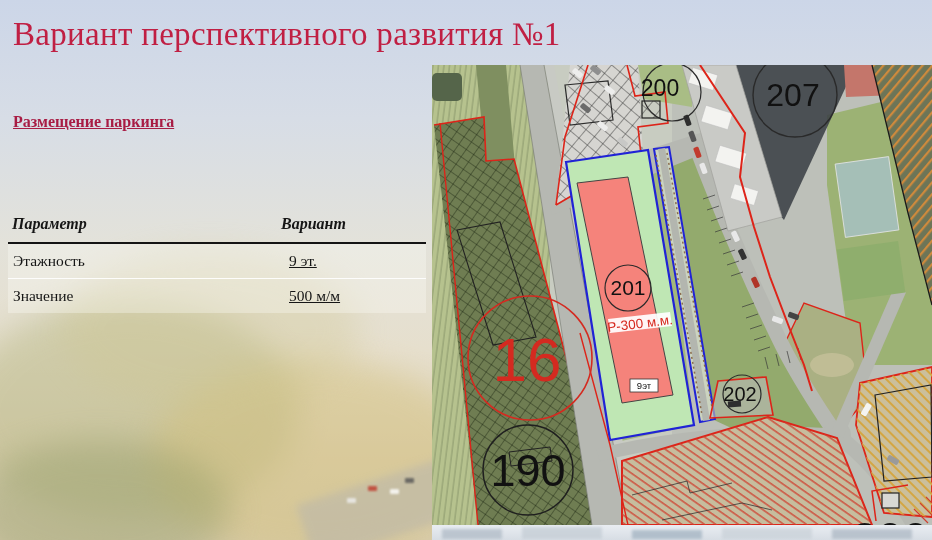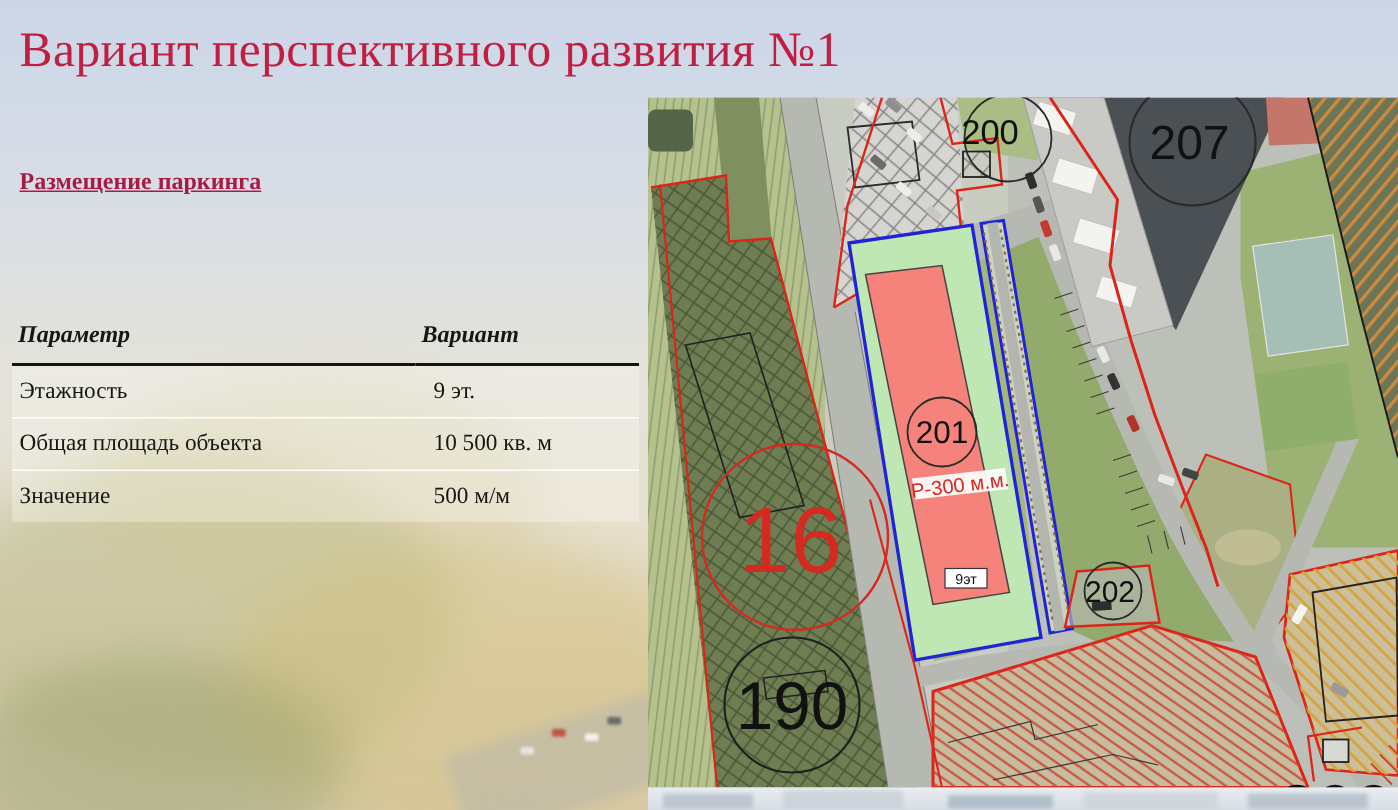--- a/index.html
+++ b/index.html
@@ -19,21 +19,21 @@
          color:#c01f43;letter-spacing:.3px;}
   .subtitle{position:absolute;left:13px;top:112px;font-size:16px;font-weight:700;color:#a81c44;
             line-height:1.22;}
   .subtitle span{text-decoration:underline;}
   .ptable{position:absolute;left:8px;top:208px;width:418px;border-collapse:collapse;
           font-size:15.5px;color:#161616;}
   .ptable th{font-size:16px;font-weight:700;text-align:left;padding:7px 4px 9px 4px;
              border-bottom:2px solid #141414;font-style:italic;}
   .ptable td{padding:8px 6px;background:rgba(253,251,245,.34);border-top:1px solid rgba(255,255,255,.9);margin-left:47px;}
   .ptable tr td:first-child{width:258px;padding-left:5px;}
-  .ptable tr td:last-child{padding-left:12px;}
+  .ptable tr td:last-child{padding-left:12px;text-decoration:underline;}
   .map{position:absolute;left:432px;top:65px;width:500px;height:460px;}
   .map svg{display:block;}
   .city-strip{position:absolute;left:432px;top:525px;width:500px;height:15px;
               background:linear-gradient(180deg,#e9edf2,#d7dde4);overflow:hidden;}
   .city-strip i{position:absolute;display:block;filter:blur(1.5px);opacity:.7;}
   text{font-family:"Liberation Sans","DejaVu Sans",sans-serif;}
 </style>
 </head>
 <body>
 
@@ -61,24 +61,20 @@
         <th>Параметр</th>
         <th>Вариант</th>
       </tr>
     </thead>
     <tbody>
       <tr>
         <td>Этажность</td>
         <td>9 эт.</td>
       </tr>
       <tr>
-        <td>Общая площадь объекта</td>
-        <td>10 500 кв. м</td>
-      </tr>
-      <tr>
         <td>Значение</td>
         <td>500 м/м</td>
       </tr>
     </tbody>
   </table>
 
   <div class="map">
   <svg width="500" height="460" viewBox="0 0 500 460">
     <defs>
       <pattern id="strips" width="5.5" height="5.5" patternUnits="userSpaceOnUse" patternTransform="rotate(7)">

